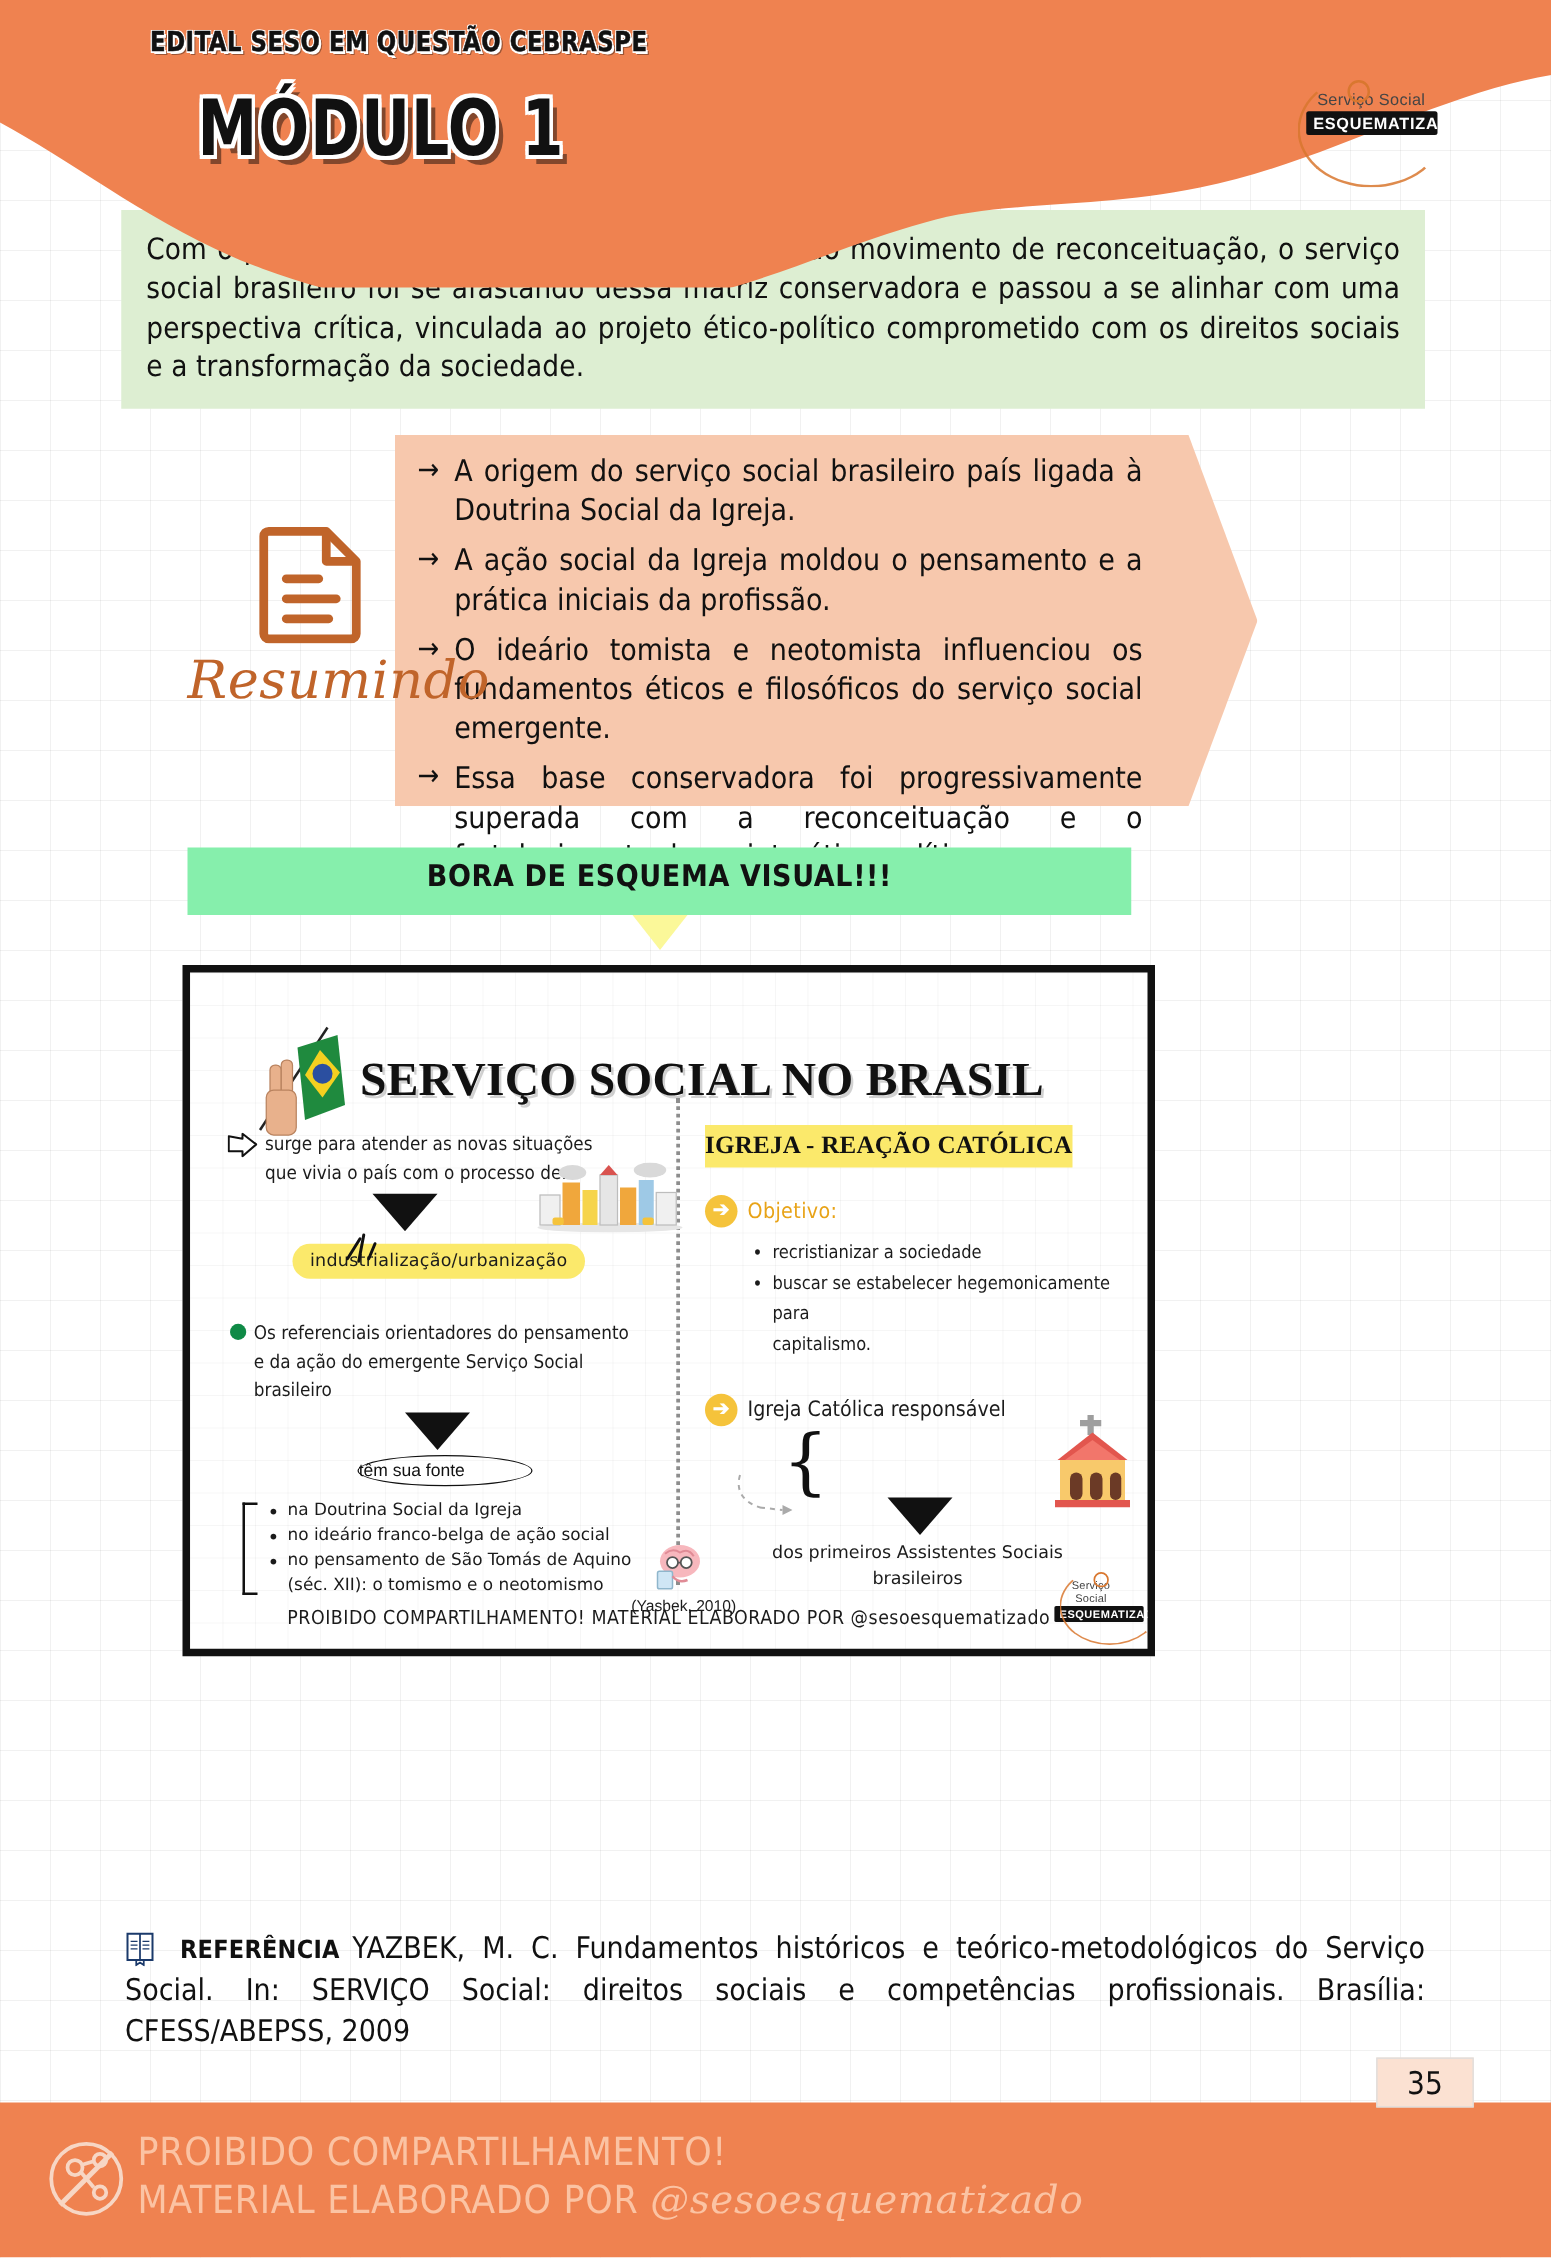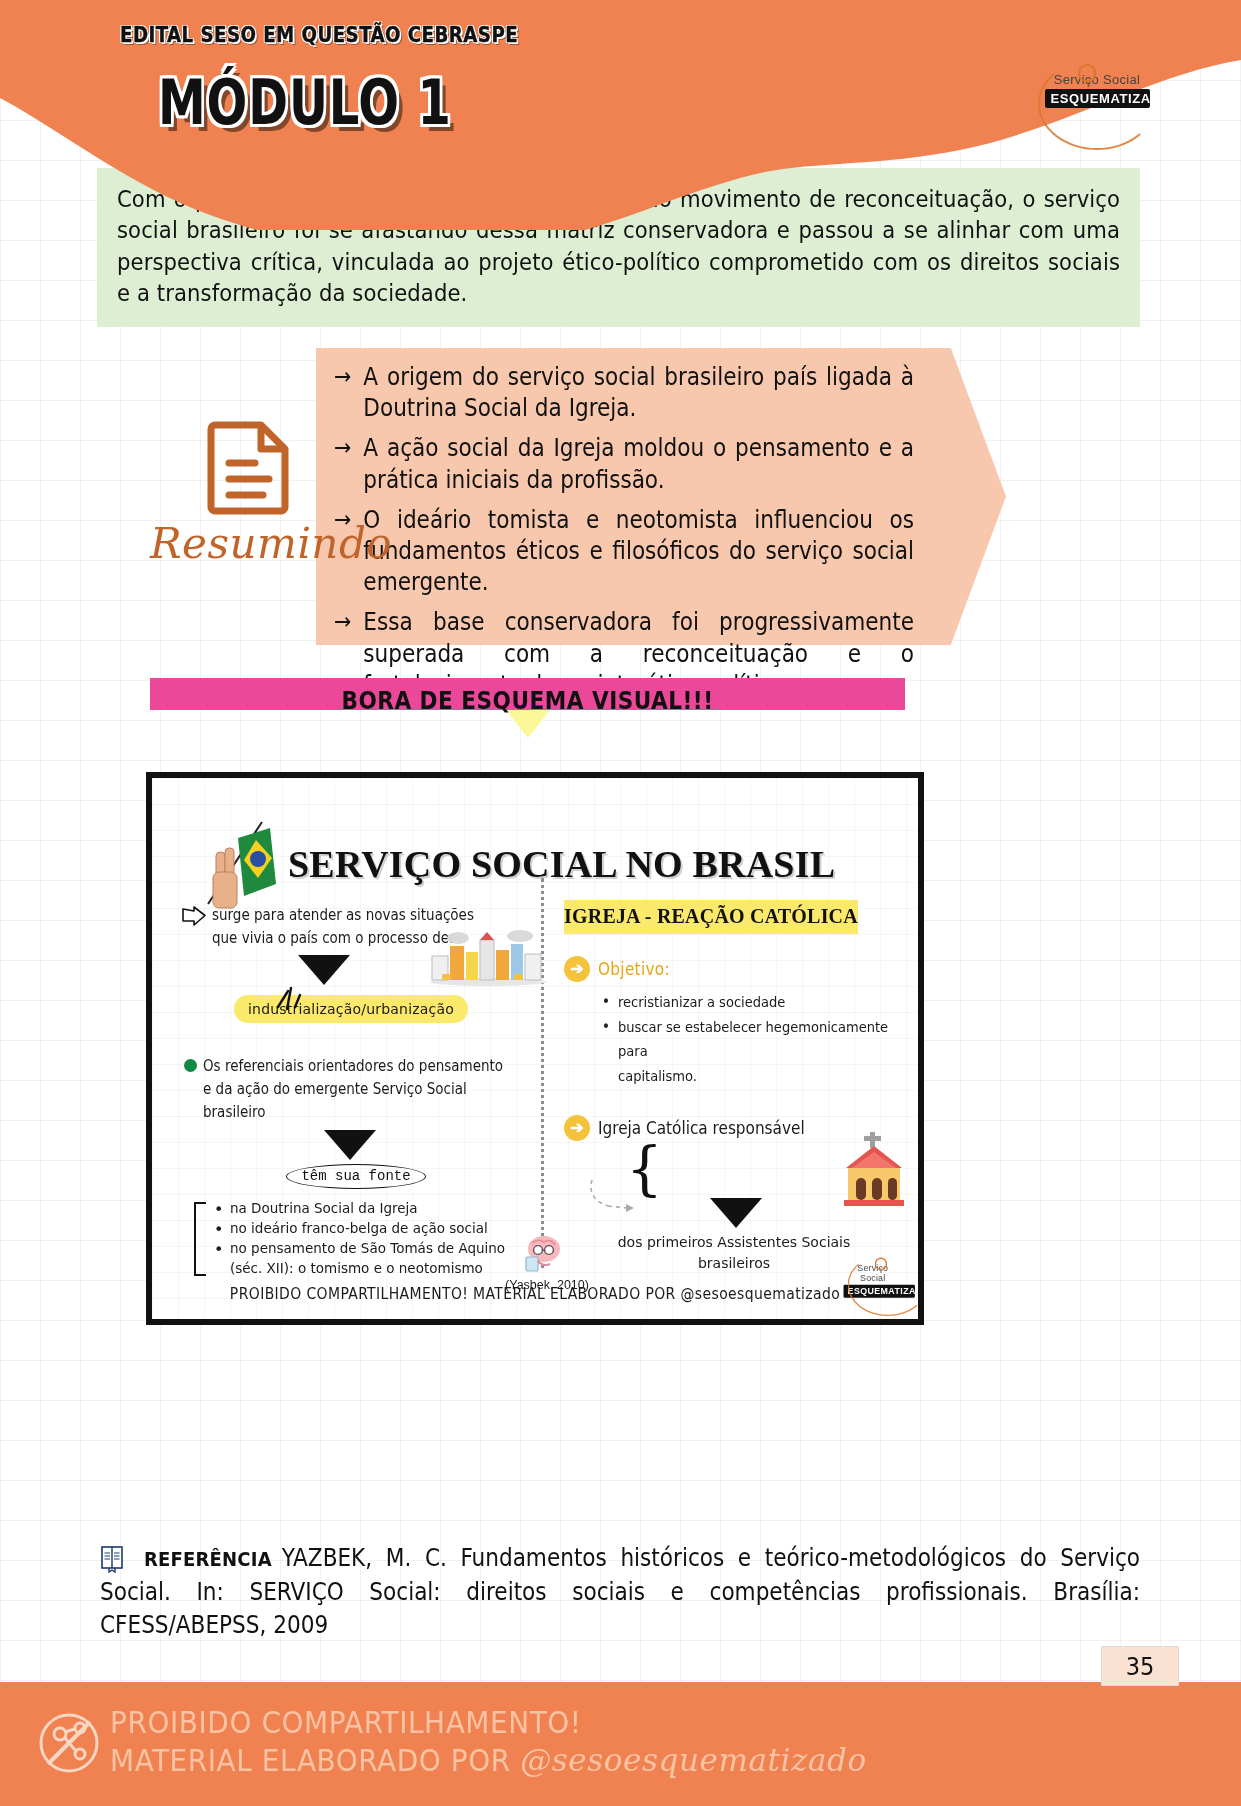--- a/index.html
+++ b/index.html
@@ -189,22 +189,22 @@
 
   
   #cta-wrap {
     position: absolute;
     top: 678px;
     left: 150px;
     width: 755px;
     z-index: 3;
   }
   #cta-banner {
-    background: #ec4899;
-    height: 32px;
+    background: #86efac;
+    height: 54px;
     line-height: 46px;
     text-align: center;
     font-family: "Liberation Sans Narrow", "DejaVu Sans Condensed", "Liberation Sans", sans-serif;
     font-size: 24px;
     font-weight: bold;
     letter-spacing: 0.5px;
     color: #111;
   }
   #cta-arrow {
     width: 0; height: 0;
@@ -303,25 +303,25 @@
     width: 13px; height: 13px; border-radius: 50%;
     background: #0f8a46; margin-top: 4px;
   }
   #ig-ref-line .txt { max-width: 310px; }
 
   #ig-arrow-2 { margin: 6px 0 0 148px; }
 
   #ig-fonte {
     margin: 4px auto 0;
     width: 140px;
-    text-align: center;
+    text-align: left;
     border: 1.6px solid #111;
     border-radius: 50%;
     padding: 3px 0 4px;
-    font-family: Liberation Mono, monospace;
+    font-family: Liberation Sans, sans-serif;
     font-size: 14px;
     color: #111;
   }
 
   #ig-bracket-list { display: flex; margin: 10px 0 0 18px; }
   #ig-bracket-list .bracket {
     flex: 0 0 auto;
     width: 12px;
     border: 2.2px solid #111;
     border-right: none;

